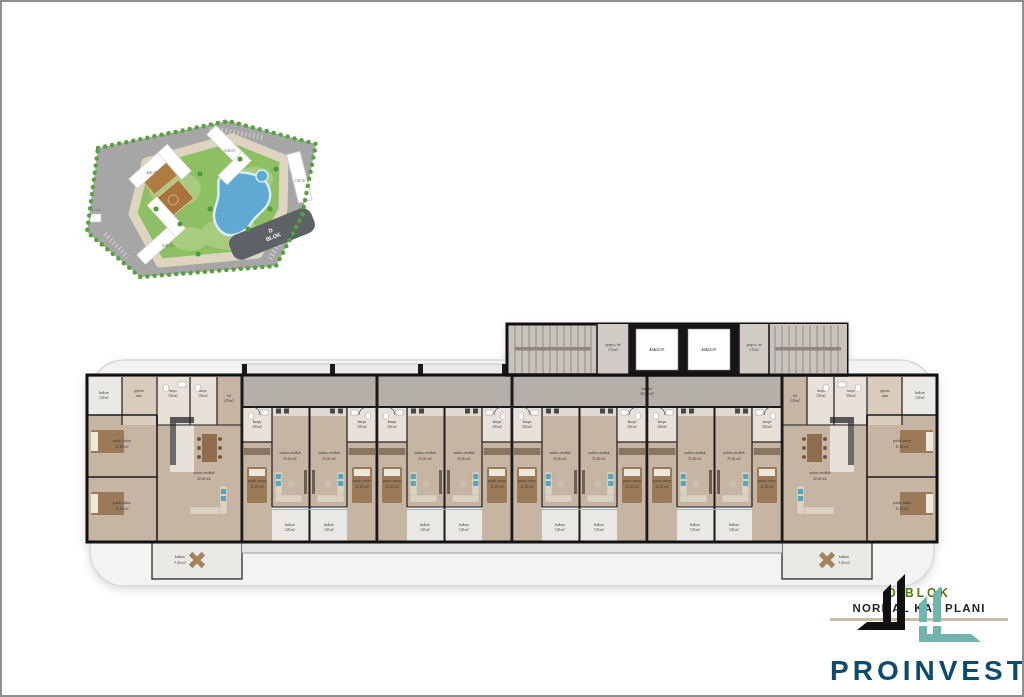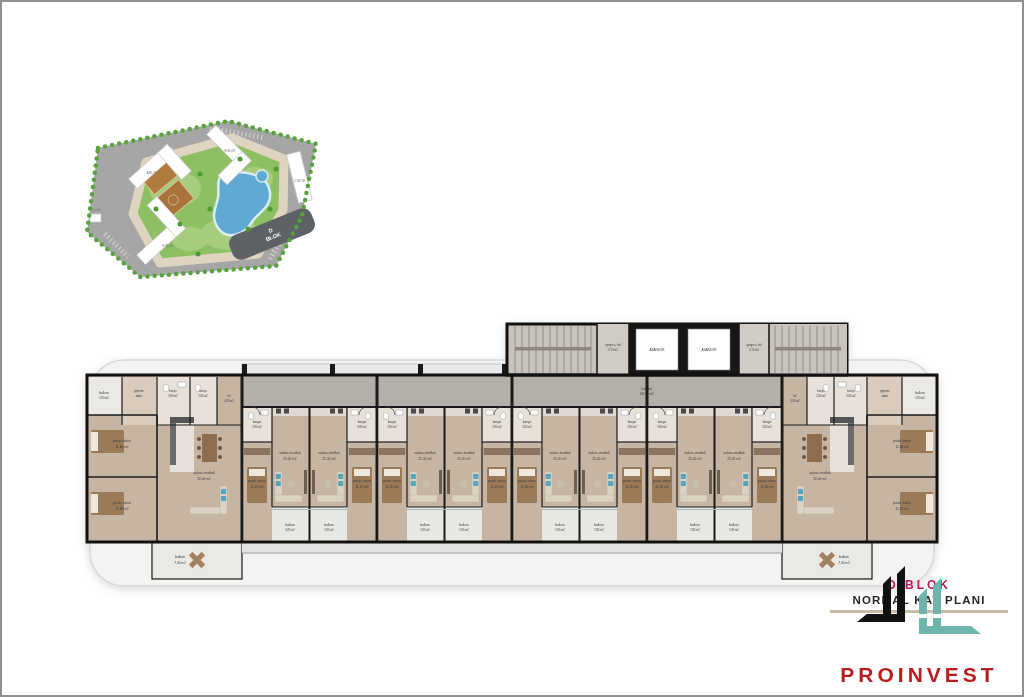--- a/index.html
+++ b/index.html
@@ -9,25 +9,25 @@
   .floorplan{position:absolute;left:80px;top:300px;width:860px;height:290px;}
   .floorplan svg{filter:drop-shadow(0 3px 4px rgba(0,0,0,.14));}
   .plan text{fill:#3c3c3c;text-anchor:middle;font-family:"Liberation Sans",sans-serif;}
   .l1{font-size:3.6px;} .l2{font-size:3.2px;} .l3{font-size:2.7px;} .l4{font-size:3.4px;}
   .lev{font-size:3.1px;fill:#4a4a4a;}
   .site text{font-family:"Liberation Sans",sans-serif;text-anchor:middle;}
   .blk{font-size:3px;fill:#6b6b6b;}
   .dblk{font-size:5.5px;fill:#ffffff;font-weight:bold;}
   .ofs{font-size:2.6px;fill:#777;}
   .logo{position:absolute;right:14px;bottom:8px;width:178px;text-align:center;}
-  .logo .t1{font-size:12px;letter-spacing:3px;color:#be185d;font-weight:600;position:relative;z-index:1;}
+  .logo .t1{font-size:12px;letter-spacing:3px;color:#4d7c0f;font-weight:600;position:relative;z-index:1;}
   .logo .t2{font-size:11.5px;letter-spacing:1.2px;color:#262626;font-weight:600;margin-top:2px;position:relative;z-index:1;}
   .logo .rule{height:3px;background:#c9bba4;margin-top:4px;}
   .logo .mark{position:absolute;top:-18px;left:50%;margin-left:-62px;width:124px;height:96px;z-index:2;}
-  .logo .brand{font-size:21px;font-weight:700;letter-spacing:4px;color:#b91c1c;margin-top:50px;position:relative;z-index:1;}
+  .logo .brand{font-size:28px;font-weight:700;letter-spacing:4px;color:#0c4a6e;margin-top:34px;position:relative;z-index:1;}
 </style>
 </head>
 <body>
 
 <div class="page">
 
   <div class="siteplan">
     <svg class="site" viewBox="0 0 248 168" width="248" height="168">
 
       <polygon points="18,34 148,7 236,30 222,102 196,152 60,163 7,118" fill="#a6a6a6"></polygon>

